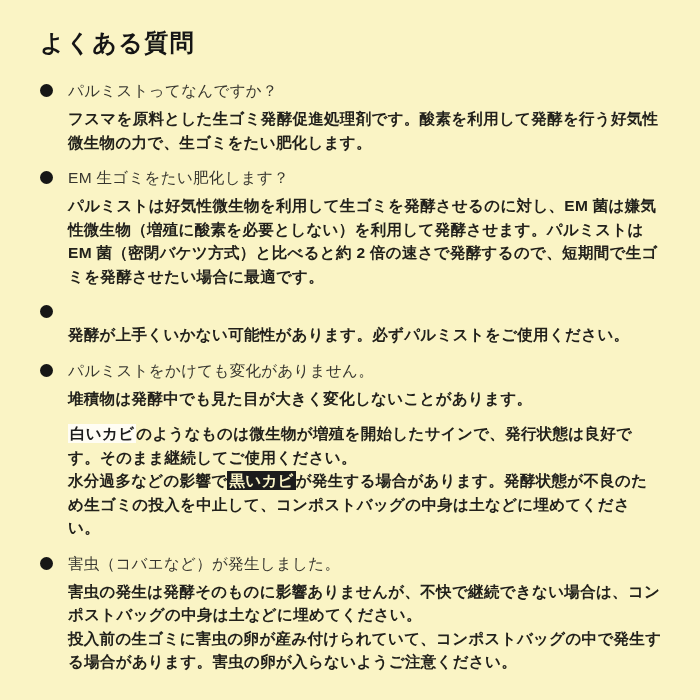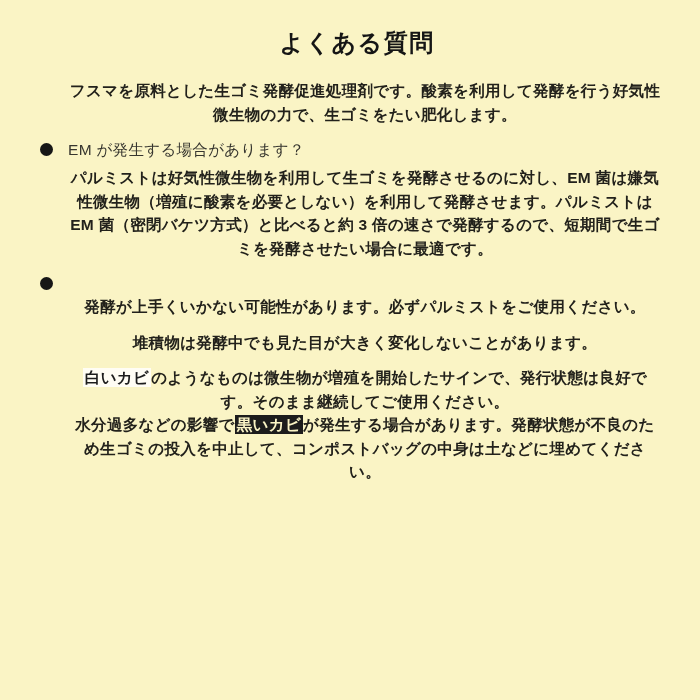--- a/index.html
+++ b/index.html
@@ -21,21 +21,20 @@
     width: 700px;
     height: 700px;
     background: var(--bg);
     font-family: "Liberation Sans", "DejaVu Sans", sans-serif;
     overflow: hidden;
   }
   .page {
     width: 700px;
     height: 700px;
     padding: 28px 26px 20px 40px;
-    text-align: center;
   }
   .title {
     margin: 0 0 21px 0;
     font-size: 24px;
     font-weight: 900;
     letter-spacing: 1.5px;
     line-height: 30px;
     color: var(--title-color);
   }
   .faq-item {
@@ -84,46 +83,64 @@
     padding: 1px 2px;
   }
 </style>
 </head>
 <body>
 
 <div class="page">
   <h1 class="title">よくある質問</h1>
   <div id="faq-list">
       <div class="faq-item">
+        <div class="q-row">
+          <span class="bullet"></span>
+          <span class="q-text">パルミストってなんですか？</span>
+        </div>
         <div class="answer">
           <p><span>フスマを原料とした生ゴミ発酵促進処理剤です。酸素を利用して発酵を行う好気性微生物の力で、生ゴミをたい肥化します。</span></p>
         </div>
       </div>
       <div class="faq-item">
         <div class="q-row">
           <span class="bullet"></span>
-          <span class="q-text">EM が発生する場合があります？</span>
+          <span class="q-text">EM 生ゴミをたい肥化します？</span>
         </div>
         <div class="answer">
-          <p><span>パルミストは好気性微生物を利用して生ゴミを発酵させるのに対し、EM 菌は嫌気性微生物（増殖に酸素を必要としない）を利用して発酵させます。パルミストは EM 菌（密閉バケツ方式）と比べると約 3 倍の速さで発酵するので、短期間で生ゴミを発酵させたい場合に最適です。</span></p>
+          <p><span>パルミストは好気性微生物を利用して生ゴミを発酵させるのに対し、EM 菌は嫌気性微生物（増殖に酸素を必要としない）を利用して発酵させます。パルミストは EM 菌（密閉バケツ方式）と比べると約 2 倍の速さで発酵するので、短期間で生ゴミを発酵させたい場合に最適です。</span></p>
         </div>
       </div>
       <div class="faq-item">
         <div class="q-row">
           <span class="bullet"></span>
         </div>
         <div class="answer">
           <p><span>発酵が上手くいかない可能性があります。必ずパルミストをご使用ください。</span></p>
         </div>
       </div>
       <div class="faq-item">
+        <div class="q-row">
+          <span class="bullet"></span>
+          <span class="q-text">パルミストをかけても変化がありません。</span>
+        </div>
         <div class="answer">
           <p><span>堆積物は発酵中でも見た目が大きく変化しないことがあります。</span></p>
         </div>
       </div>
       <div class="faq-item">
         <div class="answer">
           <p><span class="hl-white">白いカビ</span><span>のようなものは微生物が増殖を開始したサインで、発行状態は良好です。そのまま継続してご使用ください。</span></p>
           <p><span>水分過多などの影響で</span><span class="hl-black">黒いカビ</span><span>が発生する場合があります。発酵状態が不良のため生ゴミの投入を中止して、コンポストバッグの中身は土などに埋めてください。</span></p>
         </div>
       </div>
+      <div class="faq-item">
+        <div class="q-row">
+          <span class="bullet"></span>
+          <span class="q-text">害虫（コバエなど）が発生しました。</span>
+        </div>
+        <div class="answer">
+          <p><span>害虫の発生は発酵そのものに影響ありませんが、不快で継続できない場合は、コンポストバッグの中身は土などに埋めてください。</span></p>
+          <p><span>投入前の生ゴミに害虫の卵が産み付けられていて、コンポストバッグの中で発生する場合があります。害虫の卵が入らないようご注意ください。</span></p>
+        </div>
+      </div>
     </div>
 </div>
 
 </body></html>

